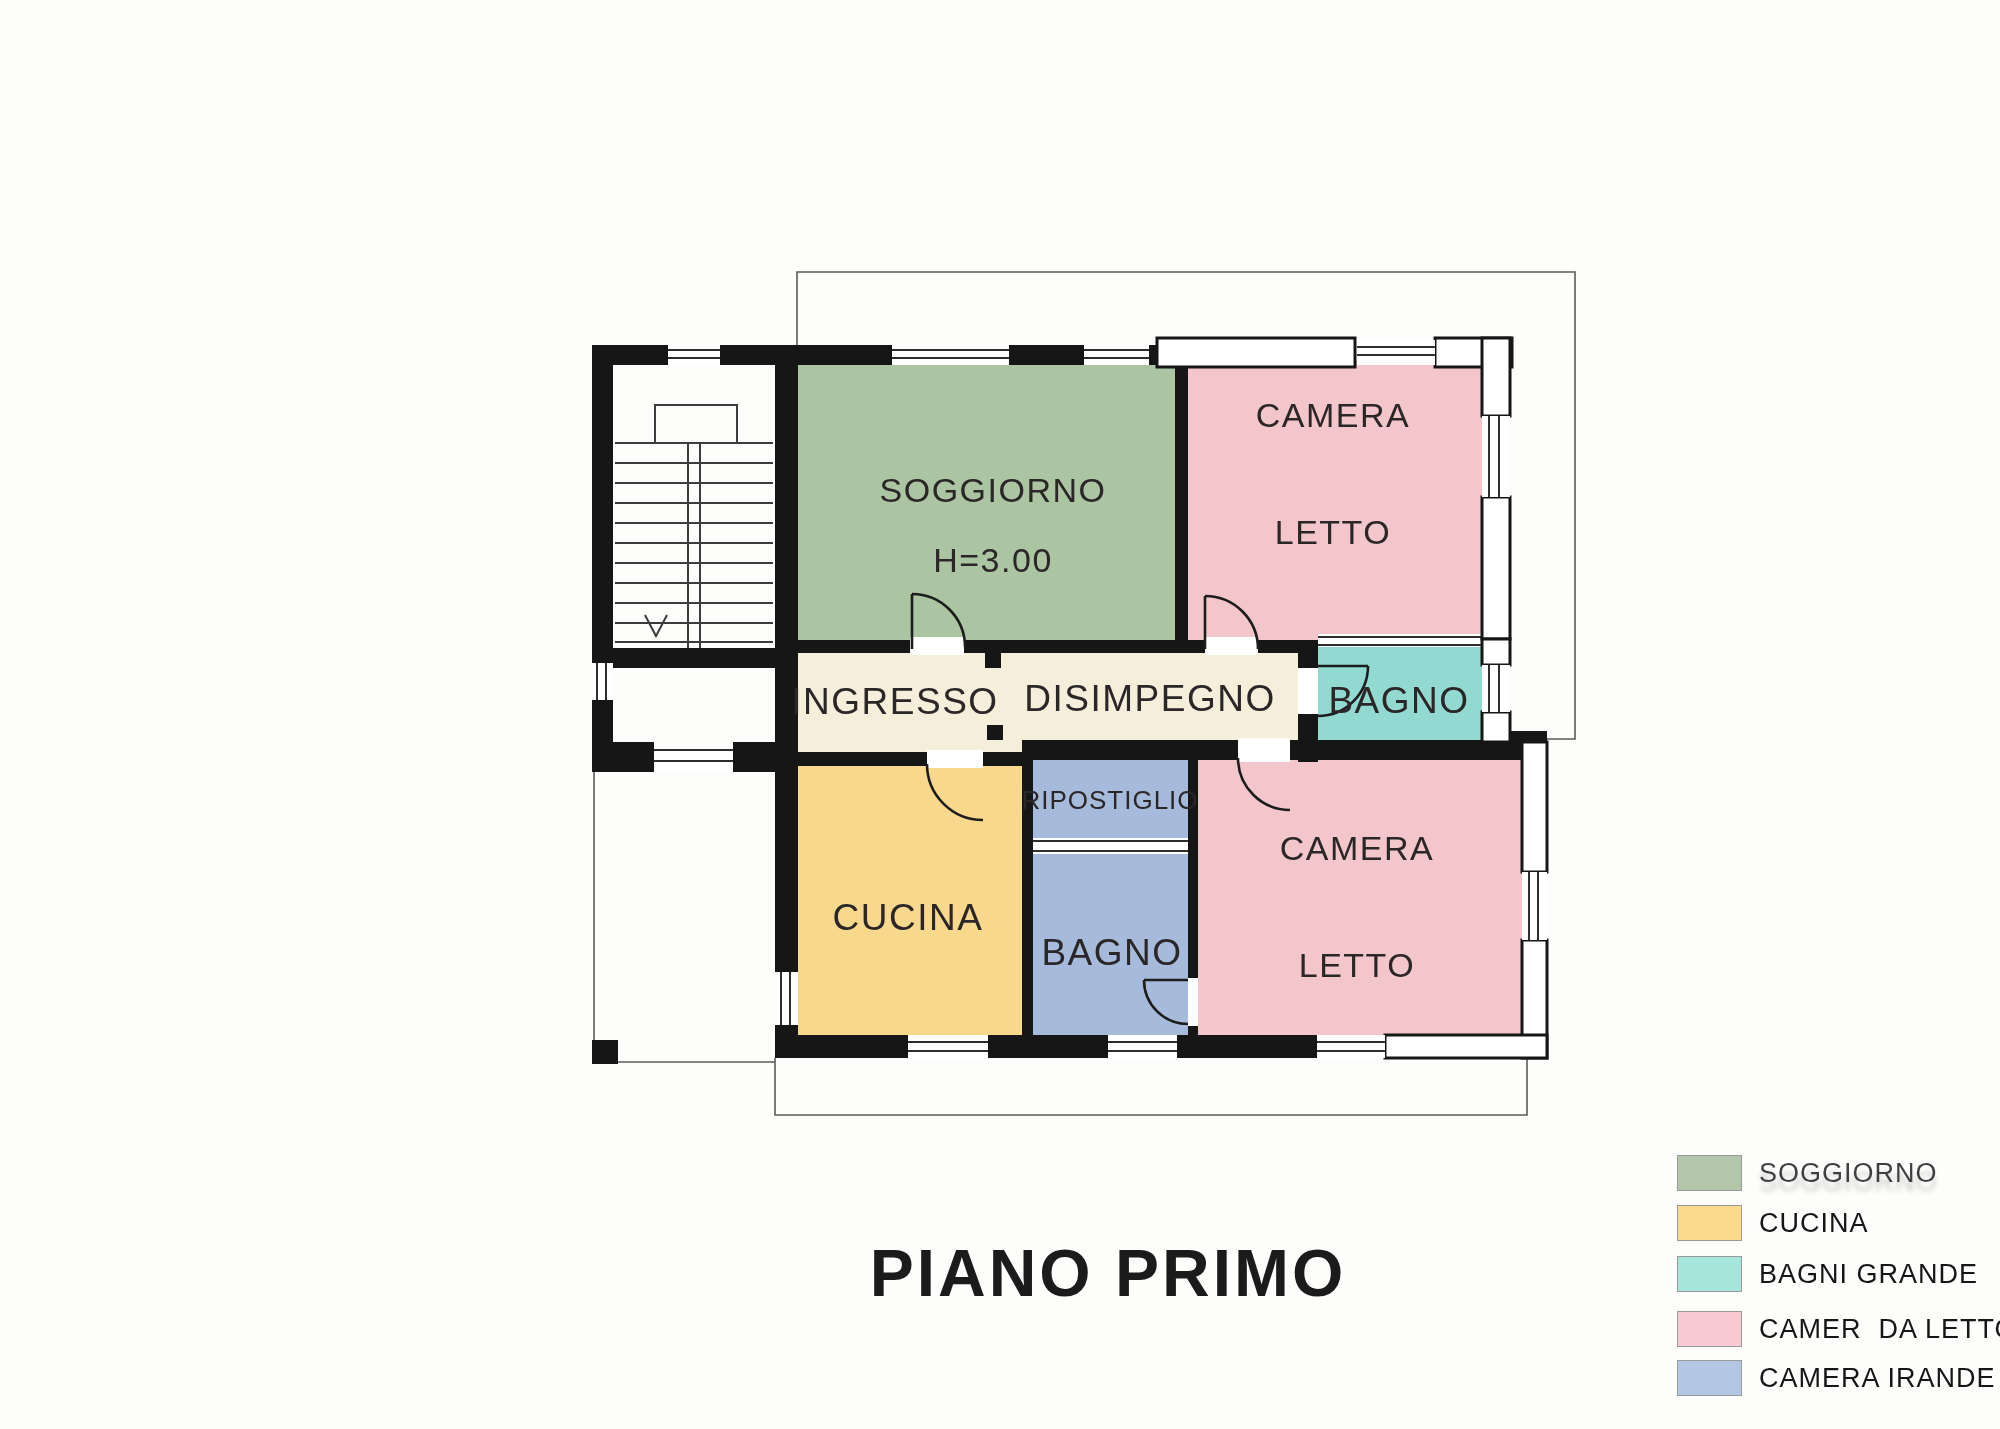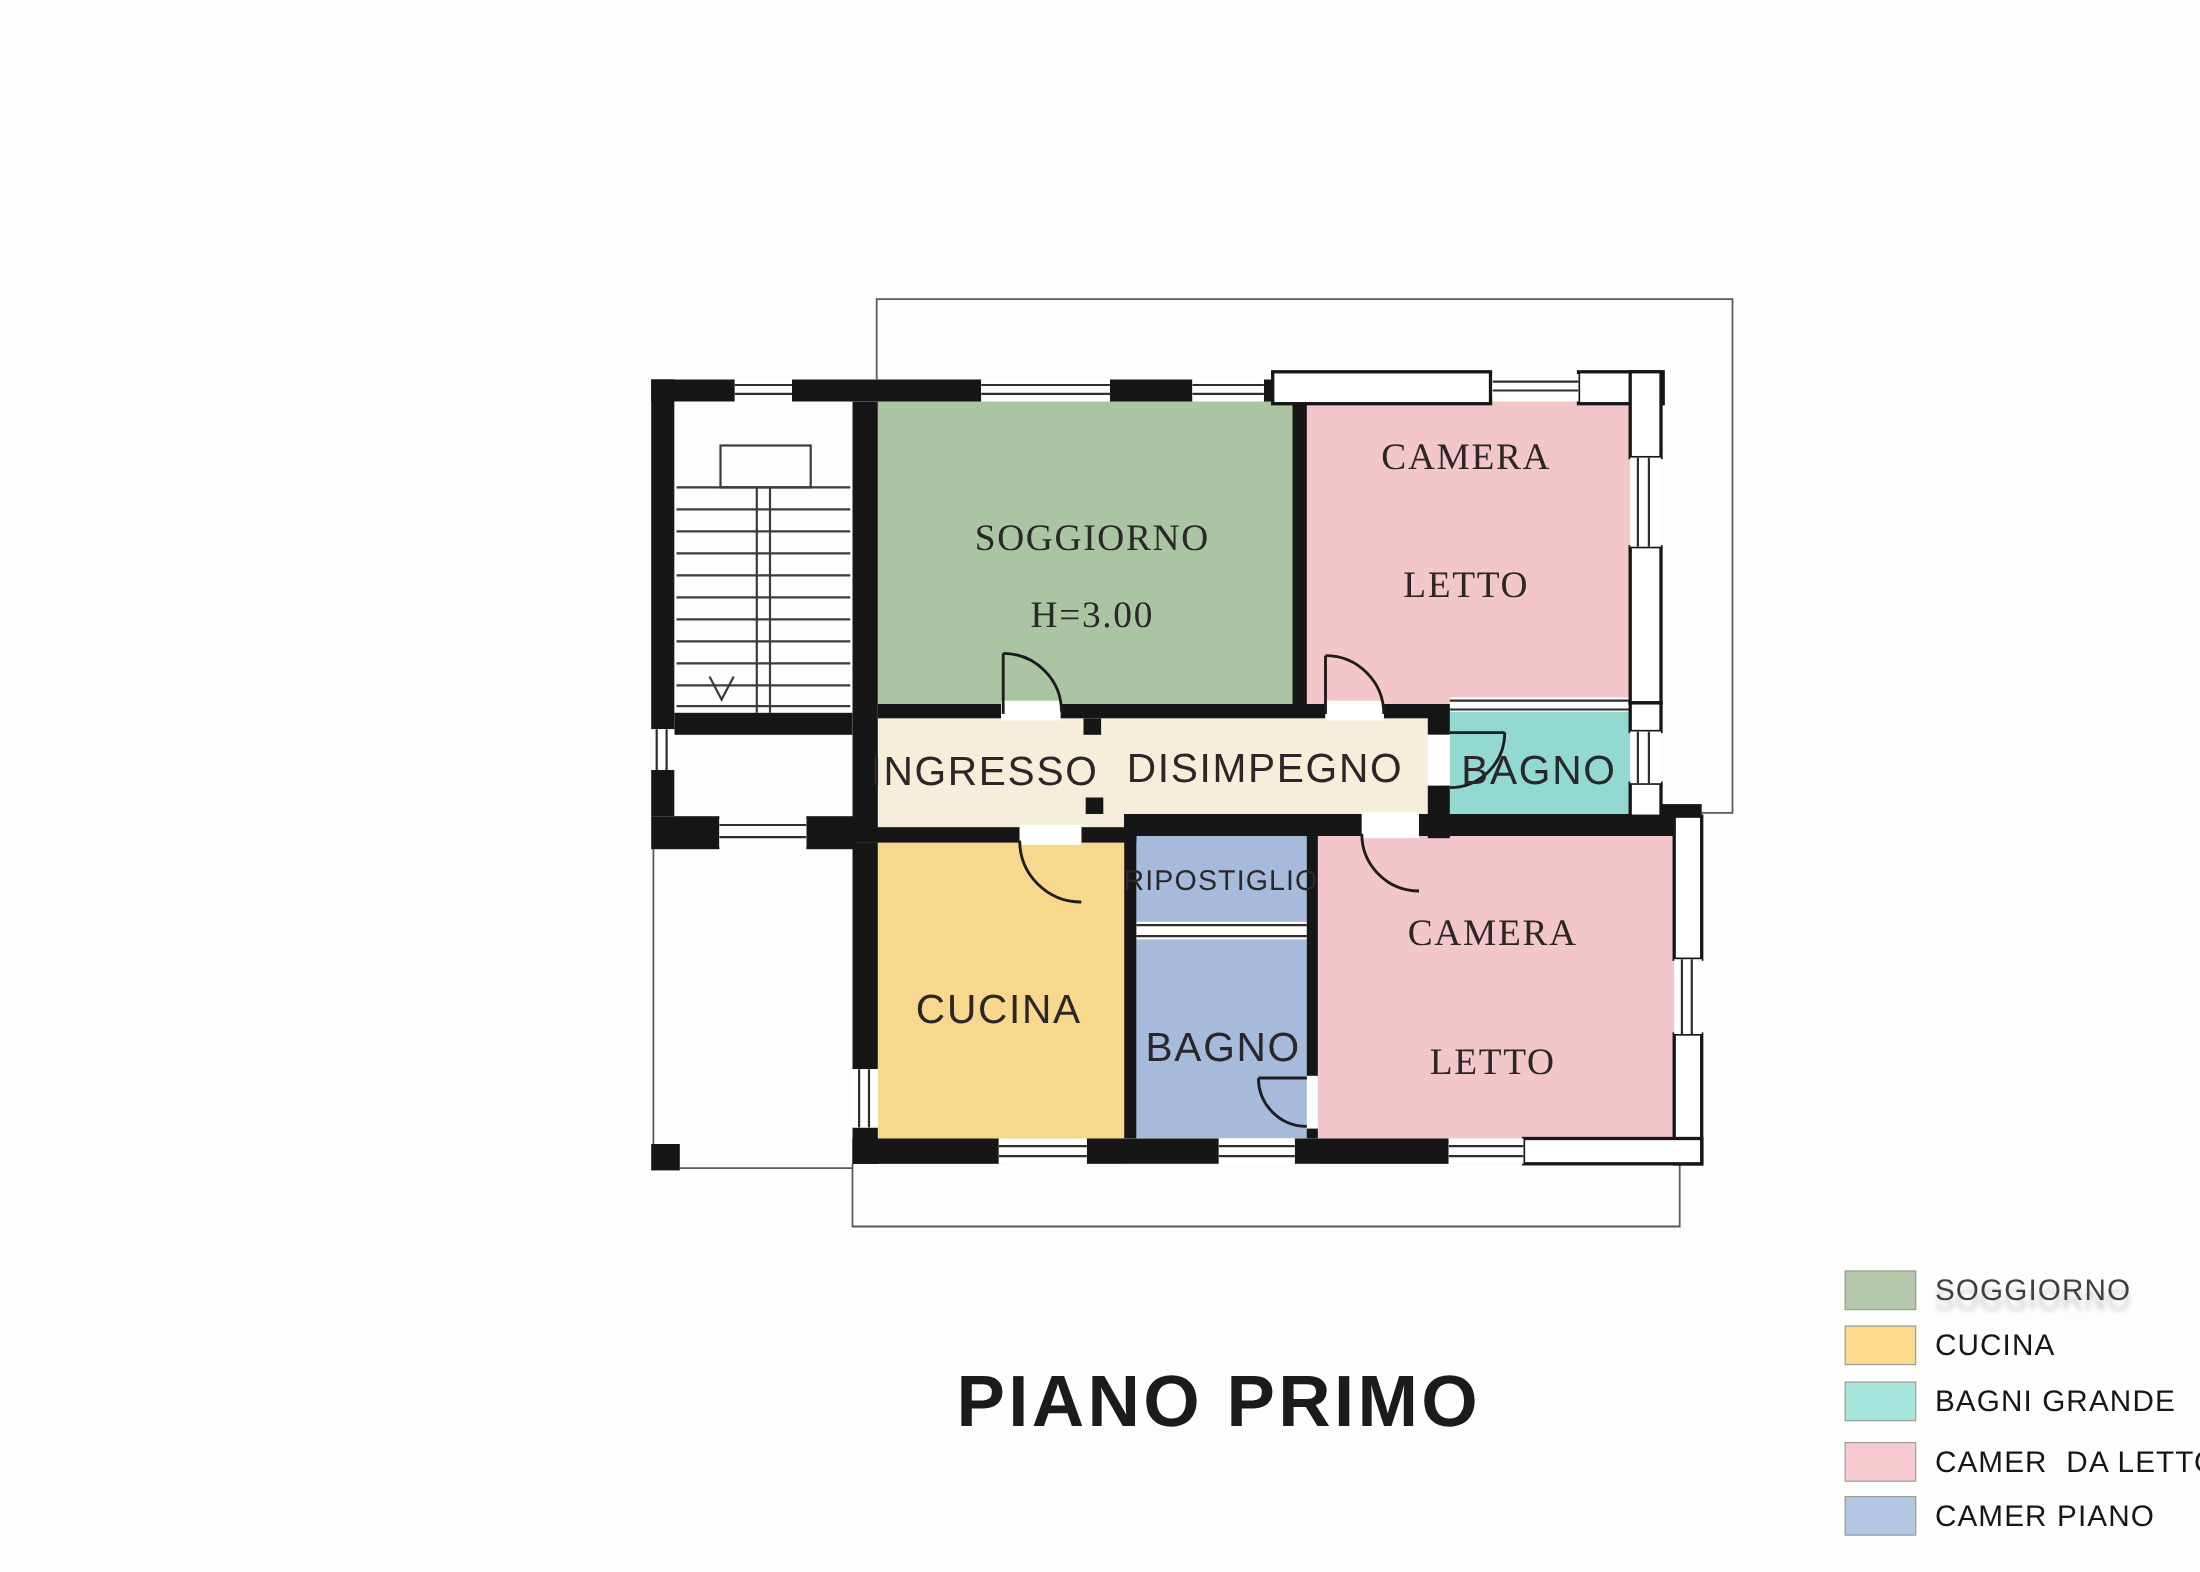--- a/index.html
+++ b/index.html
@@ -9,21 +9,21 @@
     font-family:"Liberation Sans", sans-serif;
     overflow:hidden;
   }
   .canvas{position:absolute;inset:0;}
   svg{position:absolute;left:0;top:0;}
   .plan-label{
     position:absolute;transform:translate(-50%,-50%);
     color:#2b2627;letter-spacing:1.5px;font-weight:500;
     text-align:center;white-space:pre;line-height:1.14;
   }
-  .fs-room{font-size:34px;font-family:Liberation Serif, serif;}
+  .fs-room{font-size:34px;}
   .fs-corr{font-size:37px;text-align:center;}
   .fs-small{font-size:26px;letter-spacing:1px;}
   .two-line{line-height:39px;}
   .page-title{
     position:absolute;transform:translate(-50%,-50%);
     font-size:66px;font-weight:600;letter-spacing:3px;color:#1b1b1b;white-space:pre;
   }
   .legend{position:absolute;left:1677px;top:1150px;width:320px;}
   .legend-row{position:absolute;left:0;display:flex;align-items:center;height:34px;}
   .legend-swatch{width:63px;height:34px;border:1px solid #9a9a9a;flex:0 0 auto;}
@@ -225,17 +225,17 @@
     <div class="legend-row" style="top:107px;">
       <div class="legend-swatch" style="background: rgb(165, 229, 220);"></div>
       <span class="legend-label">BAGNI GRANDE</span>
     </div>
     <div class="legend-row" style="top:162px;">
       <div class="legend-swatch" style="background: rgb(246, 202, 208);"></div>
       <span class="legend-label">CAMER  DA LETTO</span>
     </div>
     <div class="legend-row" style="top:211px;">
       <div class="legend-swatch" style="background: rgb(179, 198, 228);"></div>
-      <span class="legend-label">CAMER PIANO</span>
+      <span class="legend-label">CAMERA IRANDE</span>
     </div>
   </div>
 
 </div>
 
 </body></html>

